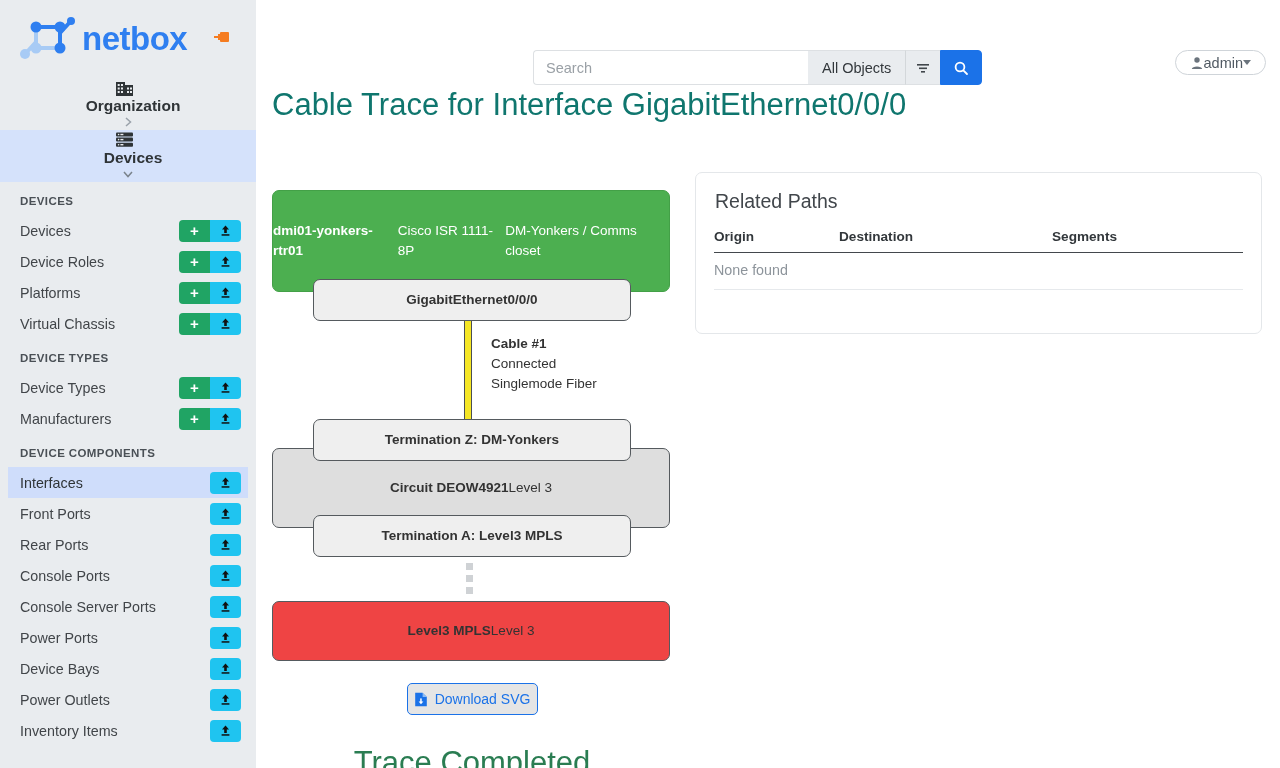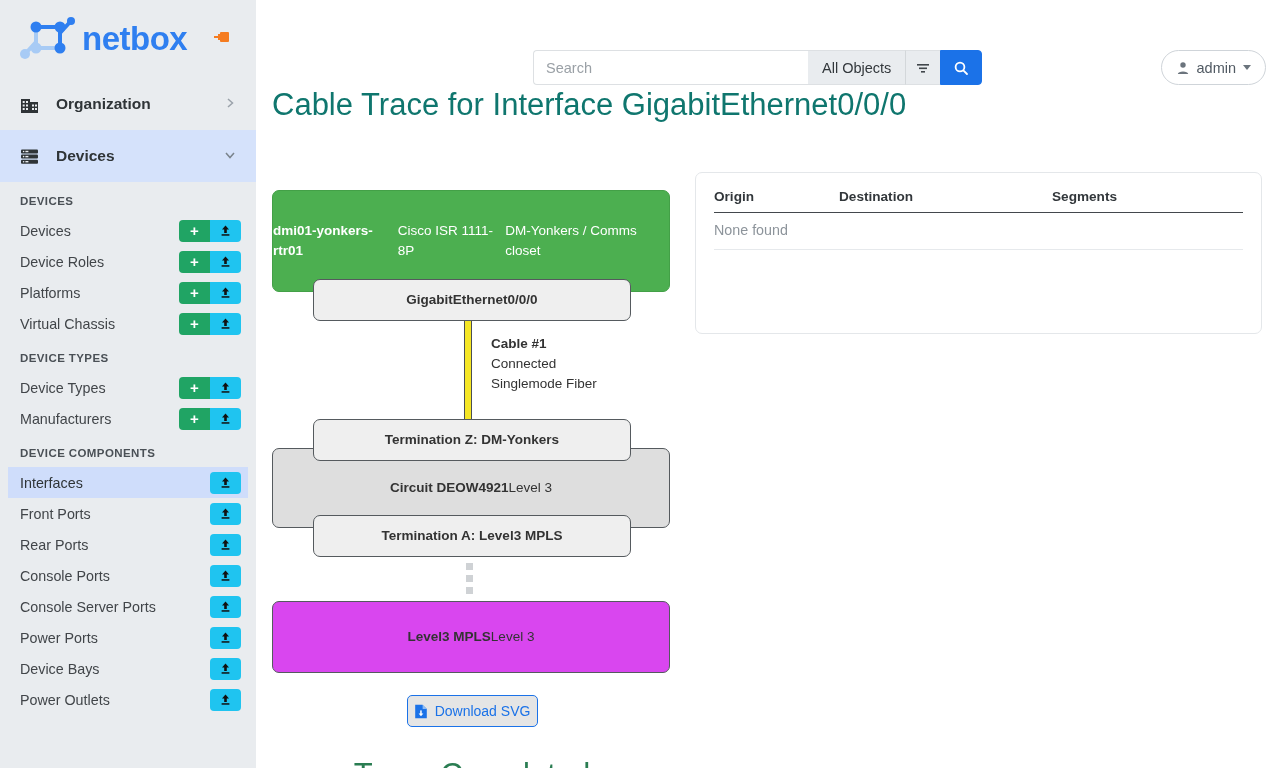--- a/index.html
+++ b/index.html
@@ -26,20 +26,21 @@
   }
   .logo-wrap { display: flex; align-items: center; gap: 6px; }
   .brand-spacer { flex: 1; }
   .pin-icon { margin-right: 10px; }
 
   .nav-group {
     display: flex; align-items: center;
     height: 52px;
     padding: 0 20px;
     cursor: pointer;
+    flex-direction: column;
   }
   .nav-group.active { background: #d5e2fb; }
   .nav-group .ng-icon { width: 26px; display: flex; align-items: center; }
   .nav-group .ng-label {
     font-size: 15.5px; font-weight: bold; color: #2f3437;
     margin-left: 10px; flex: 1;
   }
   .chev { color: #8a9199; font-size: 13px; line-height: 1; }
 
   .section-head {
@@ -97,22 +98,22 @@
     border: 1px solid #dde0e3; border-left: 1px solid #d3d7da; border-right: none;
     display: flex; align-items: center; justify-content: center; cursor: pointer;
   }
   .search-btn {
     height: 35px; width: 42px; background: #1b72e8;
     border: 1px solid #1b72e8; border-radius: 0 4px 4px 0;
     display: flex; align-items: center; justify-content: center; cursor: pointer;
   }
   .user-btn {
     position: absolute; right: 14px; top: 18px;
-    height: 35px; padding: 0 14px;
-    display: flex; align-items: center; gap: 7px;
+    height: 25px; padding: 0 14px;
+    display: flex; align-items: center; 
     border: 1px solid #cfd4d9; border-radius: 18px;
     font-size: 14.5px; color: #515a63; cursor: pointer; background: #fff;
   }
   .caret-dn {
     width: 0; height: 0; border-left: 4.5px solid transparent;
     border-right: 4.5px solid transparent; border-top: 5px solid #6b747d;
   }
 
   .page-title {
     position: absolute; left: 16px; top: 55px;
@@ -137,22 +138,22 @@
   .term-node {
     background: #efefef; color: #333;
     height: 42px; width: 318px; margin: -13px auto 0 auto;
     position: relative; z-index: 3;
   }
   .circuit-node {
     background: #dedede; color: #333;
     width: 398px; height: 80px; margin-top: -13px; z-index: 1;
   }
   .provider-node {
-    background: #d946ef; color: #333;
-    width: 398px; height: 72px; text-align: center;
+    background: #ef4444; color: #333;
+    width: 398px; height: 60px; text-align: center;
   }
   .cable-seg {
     position: relative; height: 98px; width: 398px;
   }
   .cable-line {
     position: absolute; left: 192px; top: 0; width: 8px; height: 98px;
     background: #f5e625; border-left: 1px solid #4a4f54; border-right: 1px solid #4a4f54;
   }
   .cable-labels { position: absolute; left: 219px; top: 13px; }
   .cable-labels div { font-size: 13.5px; line-height: 20px; color: #333; }
@@ -428,20 +429,31 @@
           <span class="ni-label">Power Outlets</span>
           <span class="btn-group">
             <span class="mini-btn mini-up solo">
               <svg width="13" height="13" viewBox="0 0 13 13">
                 <path d="M6.5 1.5 L10 5.5 H7.8 V9 H5.2 V5.5 H3 Z" fill="#111"></path>
                 <rect x="2.6" y="10.2" width="7.8" height="1.5" fill="#111"></rect>
               </svg>
             </span>
           </span>
         </div>
+        <div class="nav-item">
+          <span class="ni-label">Inventory Items</span>
+          <span class="btn-group">
+            <span class="mini-btn mini-up solo">
+              <svg width="13" height="13" viewBox="0 0 13 13">
+                <path d="M6.5 1.5 L10 5.5 H7.8 V9 H5.2 V5.5 H3 Z" fill="#111"></path>
+                <rect x="2.6" y="10.2" width="7.8" height="1.5" fill="#111"></rect>
+              </svg>
+            </span>
+          </span>
+        </div>
       </div>
   </div>
 
   <div id="main">
 
     <div class="topbar">
       <div class="search-wrap">
         <input class="search-input" value="" placeholder="Search" style="">
         <div class="obj-select">
           <span>All Objects</span>
@@ -525,20 +537,21 @@
           <rect x="6.2" y="6.4" width="1.5" height="4.6" fill="#fff"></rect>
           <path d="M4.6 9.6 L7 12.3 L9.4 9.6 Z" fill="#fff"></path>
         </svg>
         <span>Download SVG</span>
       </div>
 
       <div class="trace-status">Trace Completed</div>
     </div>
 
     <div id="related">
+      <div class="card-title">Related Paths</div>
       <table class="rp-table">
         <thead>
           <tr>
             <th class="c1">Origin</th>
             <th class="c2">Destination</th>
             <th>Segments</th>
           </tr>
         </thead>
         <tbody>
           <tr>

